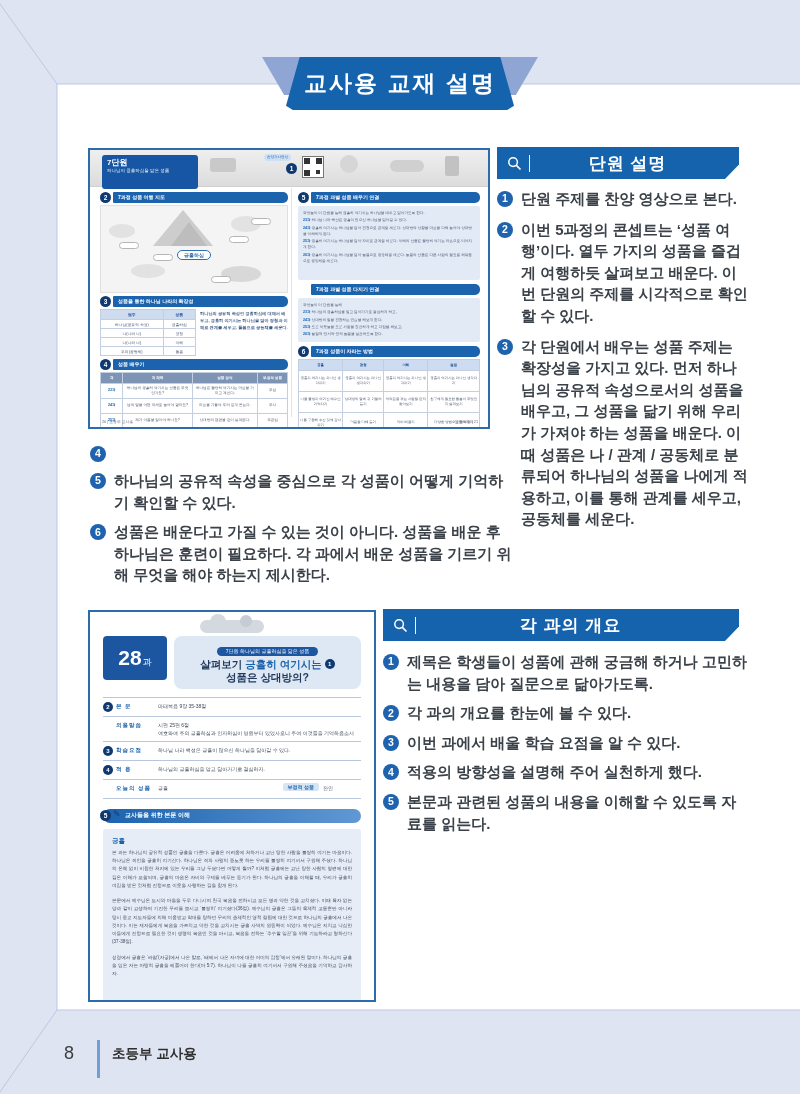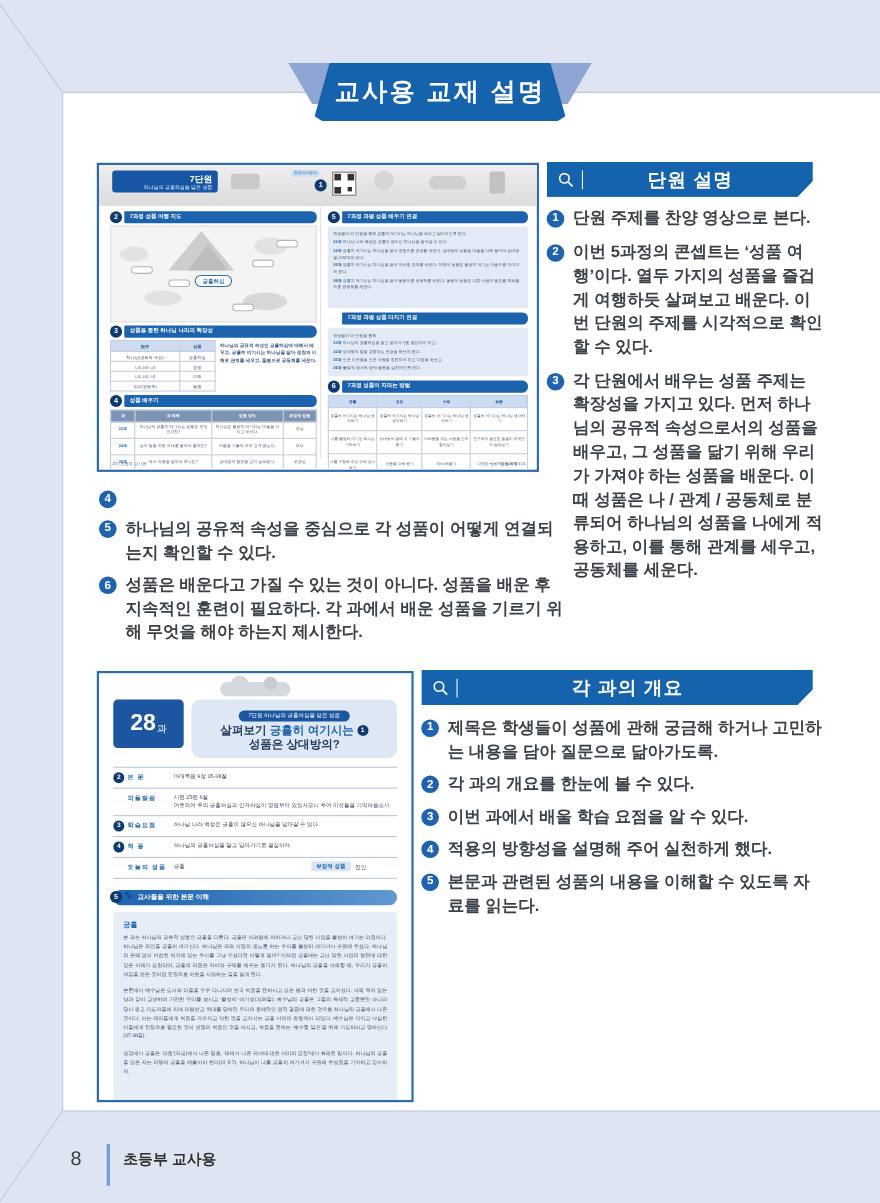--- a/index.html
+++ b/index.html
@@ -35,22 +35,22 @@
   .mini-banner{display:flex;align-items:center;margin:2px 0;}
   .mb-badge{width:11px;height:11px;border-radius:50%;background:#0e3a70;color:#fff;font-size:6.5px;
       font-weight:bold;display:flex;align-items:center;justify-content:center;margin-right:2px;flex:none;}
   .mb-spacer{width:13px;flex:none;}
   .mb-bar{flex:1;height:11px;line-height:11px;background:#1c63ae;color:#fff;font-size:5px;
       font-weight:bold;padding-left:5px;border-radius:1px 5px 5px 1px;white-space:nowrap;overflow:hidden;}
   
   .t1-strip{position:absolute;left:0;top:0;width:100%;height:36px;
       background:linear-gradient(#efefef,#dcdcdc);border-bottom:1px solid #cfcfcf;}
   .deco{position:absolute;background:#c9c9c9;}
-  .t1-unitbox{position:absolute;left:12px;top:5px;width:96px;height:20px;background:#1656a4;
-      border-radius:3px;color:#fff;padding:3px 5px;box-sizing:border-box;text-align:right;}
+  .t1-unitbox{position:absolute;left:12px;top:5px;width:96px;height:34px;background:#1656a4;
+      border-radius:3px;color:#fff;padding:3px 5px;box-sizing:border-box;}
   .t1-unitbox .u1{font-size:8px;font-weight:bold;line-height:9px;}
   .t1-unitbox .u2{font-size:4.5px;line-height:7px;opacity:.95;white-space:nowrap;}
   .t1-pill{position:absolute;left:174px;top:4px;height:7px;line-height:7px;background:#cfe0f2;
       border-radius:3.5px;color:#1656a4;font-size:3.5px;padding:0 3px;}
   .t1-b1{position:absolute;left:196px;top:13px;width:11px;height:11px;border-radius:50%;background:#0e3a70;
       color:#fff;font-size:6.5px;font-weight:bold;display:flex;align-items:center;justify-content:center;}
   .t1-qr{position:absolute;left:212px;top:6px;width:22px;height:22px;background:#fff;border:1px solid #777;box-sizing:border-box;}
   .t1-qr i{position:absolute;background:#333;width:6px;height:6px;}
   .t1-qr i.q1{left:1px;top:1px;} .t1-qr i.q2{right:1px;top:1px;} .t1-qr i.q3{left:1px;bottom:1px;}
   .t1-qr i.q4{right:3px;bottom:3px;width:4px;height:4px;}
@@ -342,25 +342,25 @@
     <span>각 단원에서 배우는 성품 주제는 확장성을 가지고 있다. 먼저 하나님의 공유적 속성으로서의 성품을 배우고, 그 성품을 닮기 위해 우리가 가져야 하는 성품을 배운다. 이때 성품은 나 / 관계 / 공동체로 분류되어 하나님의 성품을 나에게 적용하고, 이를 통해 관계를 세우고, 공동체를 세운다.</span>
   </div>
 </div>
 
 <div class="list" style="left:90px;top:443px;width:422px;gap:8px;">
   <div class="item">
     <span class="nbadge">4</span>
   </div>
   <div class="item">
     <span class="nbadge">5</span>
-    <span>하나님의 공유적 속성을 중심으로 각 성품이 어떻게 연결되는지 확인할 수 있다.</span>
+    <span>하나님의 공유적 속성을 중심으로 각 성품이 어떻게 기억하기 확인할 수 있다.</span>
   </div>
   <div class="item">
     <span class="nbadge">6</span>
-    <span>성품은 배운다고 가질 수 있는 것이 아니다. 성품을 배운 후 지속적인 훈련이 필요하다. 각 과에서 배운 성품을 기르기 위해 무엇을 해야 하는지 제시한다.</span>
+    <span>성품은 배운다고 가질 수 있는 것이 아니다. 성품을 배운 후 하나님은 훈련이 필요하다. 각 과에서 배운 성품을 기르기 위해 무엇을 해야 하는지 제시한다.</span>
   </div>
 </div>
 
 <div class="thumb" style="left:88px;top:610px;width:288px;height:392px;">
   <div class="t2-inner">
     <div class="cloud"></div>
     <div class="t2-head">
       <div class="t2-no">
         <span class="big">28</span>
         <span class="suf">과</span>

